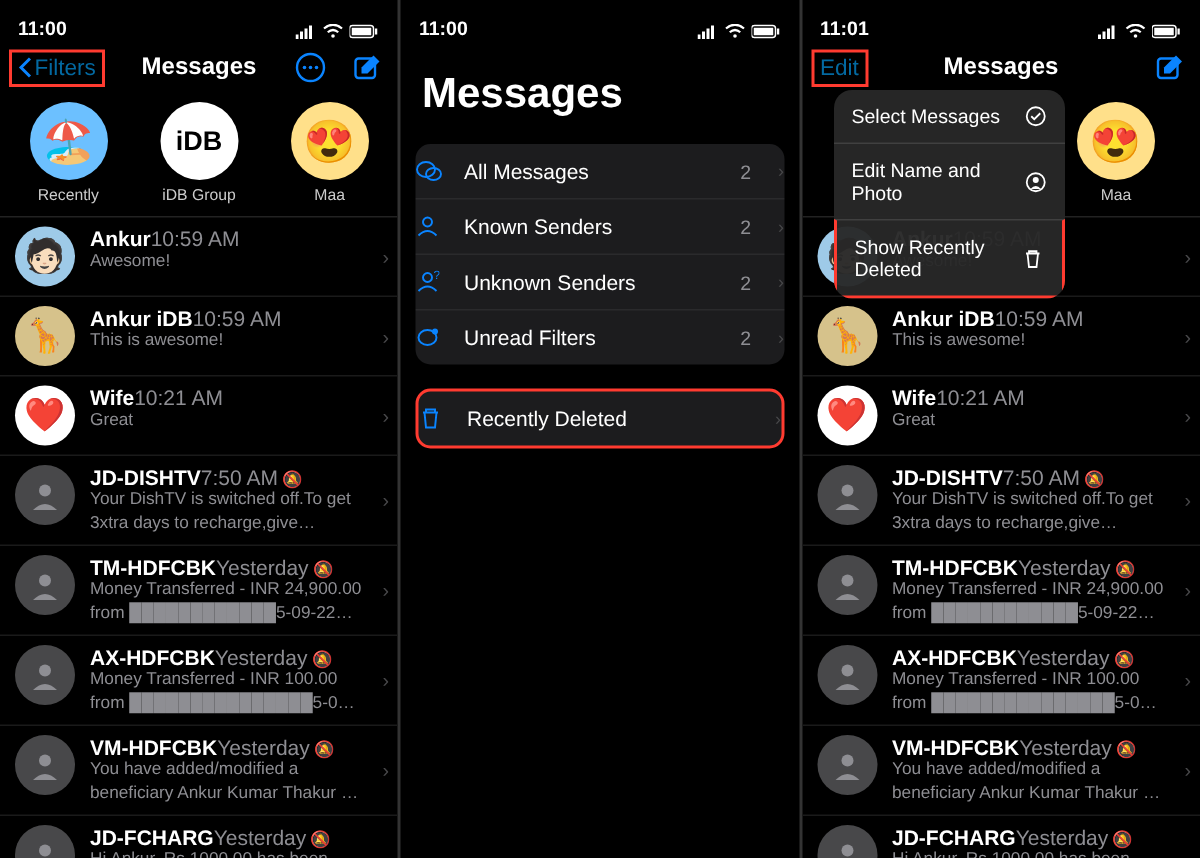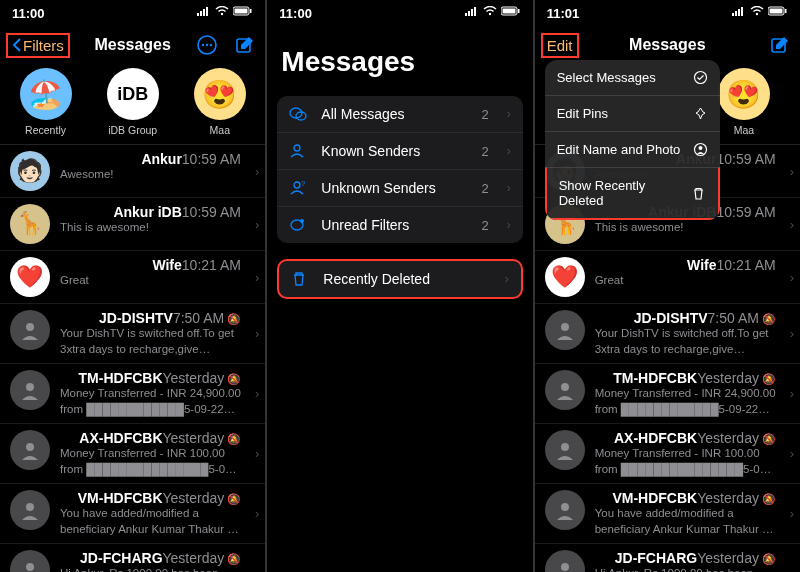--- a/index.html
+++ b/index.html
@@ -1,51 +1,51 @@
 <!DOCTYPE html>
 <html><head>
 <meta charset="utf-8">
 <style>
   * { margin:0; padding:0; box-sizing:border-box; font-family:-apple-system,Helvetica,Arial,sans-serif; }
   body { background:#333; width:800px; height:572px; display:flex; gap:2px; overflow:hidden; }
   .phone { background:#000; color:#fff; flex:1; height:572px; position:relative; overflow:hidden; display:flex; flex-direction:column; }
-  .statusbar { display:flex; justify-content:space-between; align-items:flex-start; padding:6px 12px 2px; font-size:13px; font-weight:600; height:28px; }
+  .statusbar { display:flex; justify-content:space-between; align-items:flex-end; padding:6px 12px 2px; font-size:13px; font-weight:600; height:28px; }
   .sb-ind { display:flex; gap:4px; align-items:center; }
   .navbar { display:flex; align-items:center; justify-content:space-between; height:34px; padding:0 6px; }
   .nav-left,.nav-right { display:flex; align-items:center; gap:10px; min-width:66px; }
   .nav-right { justify-content:flex-end; }
   .nav-title { font-size:16px; font-weight:600; flex:1; text-align:center; }
-  .nav-link { color:#fdba74; font-size:15px; display:flex; align-items:center; gap:1px; padding:2px 4px; }
+  .nav-link { color:#0369a1; font-size:15px; display:flex; align-items:center; gap:1px; padding:2px 4px; }
   .icon-btn { color:#0a84ff; display:flex; align-items:center; justify-content:center; width:28px; height:28px; }
   .pinned-row { display:flex; justify-content:space-around; padding:6px 2px 8px; border-bottom:0.5px solid #222; }
   .pin { display:flex; flex-direction:column; align-items:center; gap:4px; width:80px; }
   .pin-avatar { width:52px; height:52px; border-radius:50%; display:flex; align-items:center; justify-content:center; font-size:28px; }
   .pin-label { font-size:10.5px; color:#ccc; text-align:center; }
   .list { flex:1; overflow:hidden; }
   .row { display:flex; align-items:flex-start; padding:6px 6px 6px 10px; border-bottom:0.5px solid #1a1a1a; gap:10px; position:relative; }
   .avatar { width:40px; height:40px; border-radius:50%; flex-shrink:0; display:flex; align-items:center; justify-content:center; font-size:22px; background:#444; }
   .row-body { flex:1; min-width:0; }
-  .row-top { display:flex; justify-content:flex-end; align-items:baseline; }
+  .row-top { display:flex; justify-content:flex-start; align-items:baseline; }
   .row-name { font-size:14px; font-weight:600; }
   .row-time { font-size:14px; color:#8e8e93; }
   .row-preview { font-size:11.5px; color:#8e8e93; line-height:1.35; display:-webkit-box; -webkit-line-clamp:2; -webkit-box-orient:vertical; overflow:hidden; }
   .chev { color:#48484a; font-size:13px; margin-left:4px; align-self:center; }
   .muted-icon { color:#48484a; font-size:11px; margin-left:3px; }
   .redbox { border:2px solid #ff3b30; }
   
   .big-title { font-size:28px; font-weight:700; padding:18px 14px 10px; }
   .group { background:#1c1c1e; border-radius:10px; margin:8px 10px; overflow:hidden; }
-  .frow { display:flex; align-items:center; padding:10px 12px; gap:12px; border-top:0.5px solid #2a2a2c; }
+  .frow { display:flex; align-items:center; padding:10px 0; gap:12px; border-top:0.5px solid #2a2a2c; }
   .frow:first-child { border-top:none; }
   .frow .ficon { width:20px; text-align:center; color:#0a84ff; }
   .frow .flabel { flex:1; font-size:14px; }
   .frow .fcount { font-size:13px; color:#8e8e93; }
   .frow .fchev { color:#48484a; font-size:12px; margin-left:6px; }
   
-  .edit-menu { position:absolute; top:60px; left:10px; width:175px; background:rgba(40,40,40,0.96); border-radius:12px; overflow:hidden; z-index:5; }
+  .edit-menu { position:absolute; top:60px; left:21px; width:154px; background:rgba(40,40,40,0.96); border-radius:12px; overflow:hidden; z-index:5; }
   .mrow { display:flex; justify-content:space-between; align-items:center; padding:10px 12px; font-size:13px; border-top:0.5px solid rgba(90,90,90,0.5); }
   .mrow:first-child { border-top:none; }
   .mrow-icon { color:#ddd; font-size:13px; }
   svg { display:block; }
 </style>
 </head>
 <body>
 
 <div class="phone">
   <div class="statusbar">
@@ -502,28 +502,20 @@
       <div class="mrow">
         <span>Select Messages</span>
         <span class="mrow-icon">
           <svg width="15" height="15" viewBox="0 0 15 15">
             <circle cx="7.5" cy="7.5" r="6" stroke="#fff" stroke-width="1.2" fill="none"></circle>
             <path d="M4.5 7.5 L6.5 9.5 L10.5 5.5" stroke="#fff" stroke-width="1.2" fill="none"></path>
           </svg>
         </span>
       </div>
       <div class="mrow">
-        <span>Edit Pins</span>
-        <span class="mrow-icon">
-          <svg width="15" height="15" viewBox="0 0 15 15">
-            <path d="M7.5 2 L10 6 L12 7 L9 9 L7.5 13 L6 9 L3 7 L5 6 Z" stroke="#fff" stroke-width="1" fill="none"></path>
-          </svg>
-        </span>
-      </div>
-      <div class="mrow">
         <span>Edit Name and Photo</span>
         <span class="mrow-icon">
           <svg width="15" height="15" viewBox="0 0 15 15">
             <circle cx="7.5" cy="7.5" r="6" stroke="#fff" stroke-width="1.2" fill="none"></circle>
             <circle cx="7.5" cy="6" r="2" fill="#fff"></circle>
             <path d="M4 12 Q7.5 8 11 12" fill="#fff"></path>
           </svg>
         </span>
       </div>
       <div class="mrow redbox">

